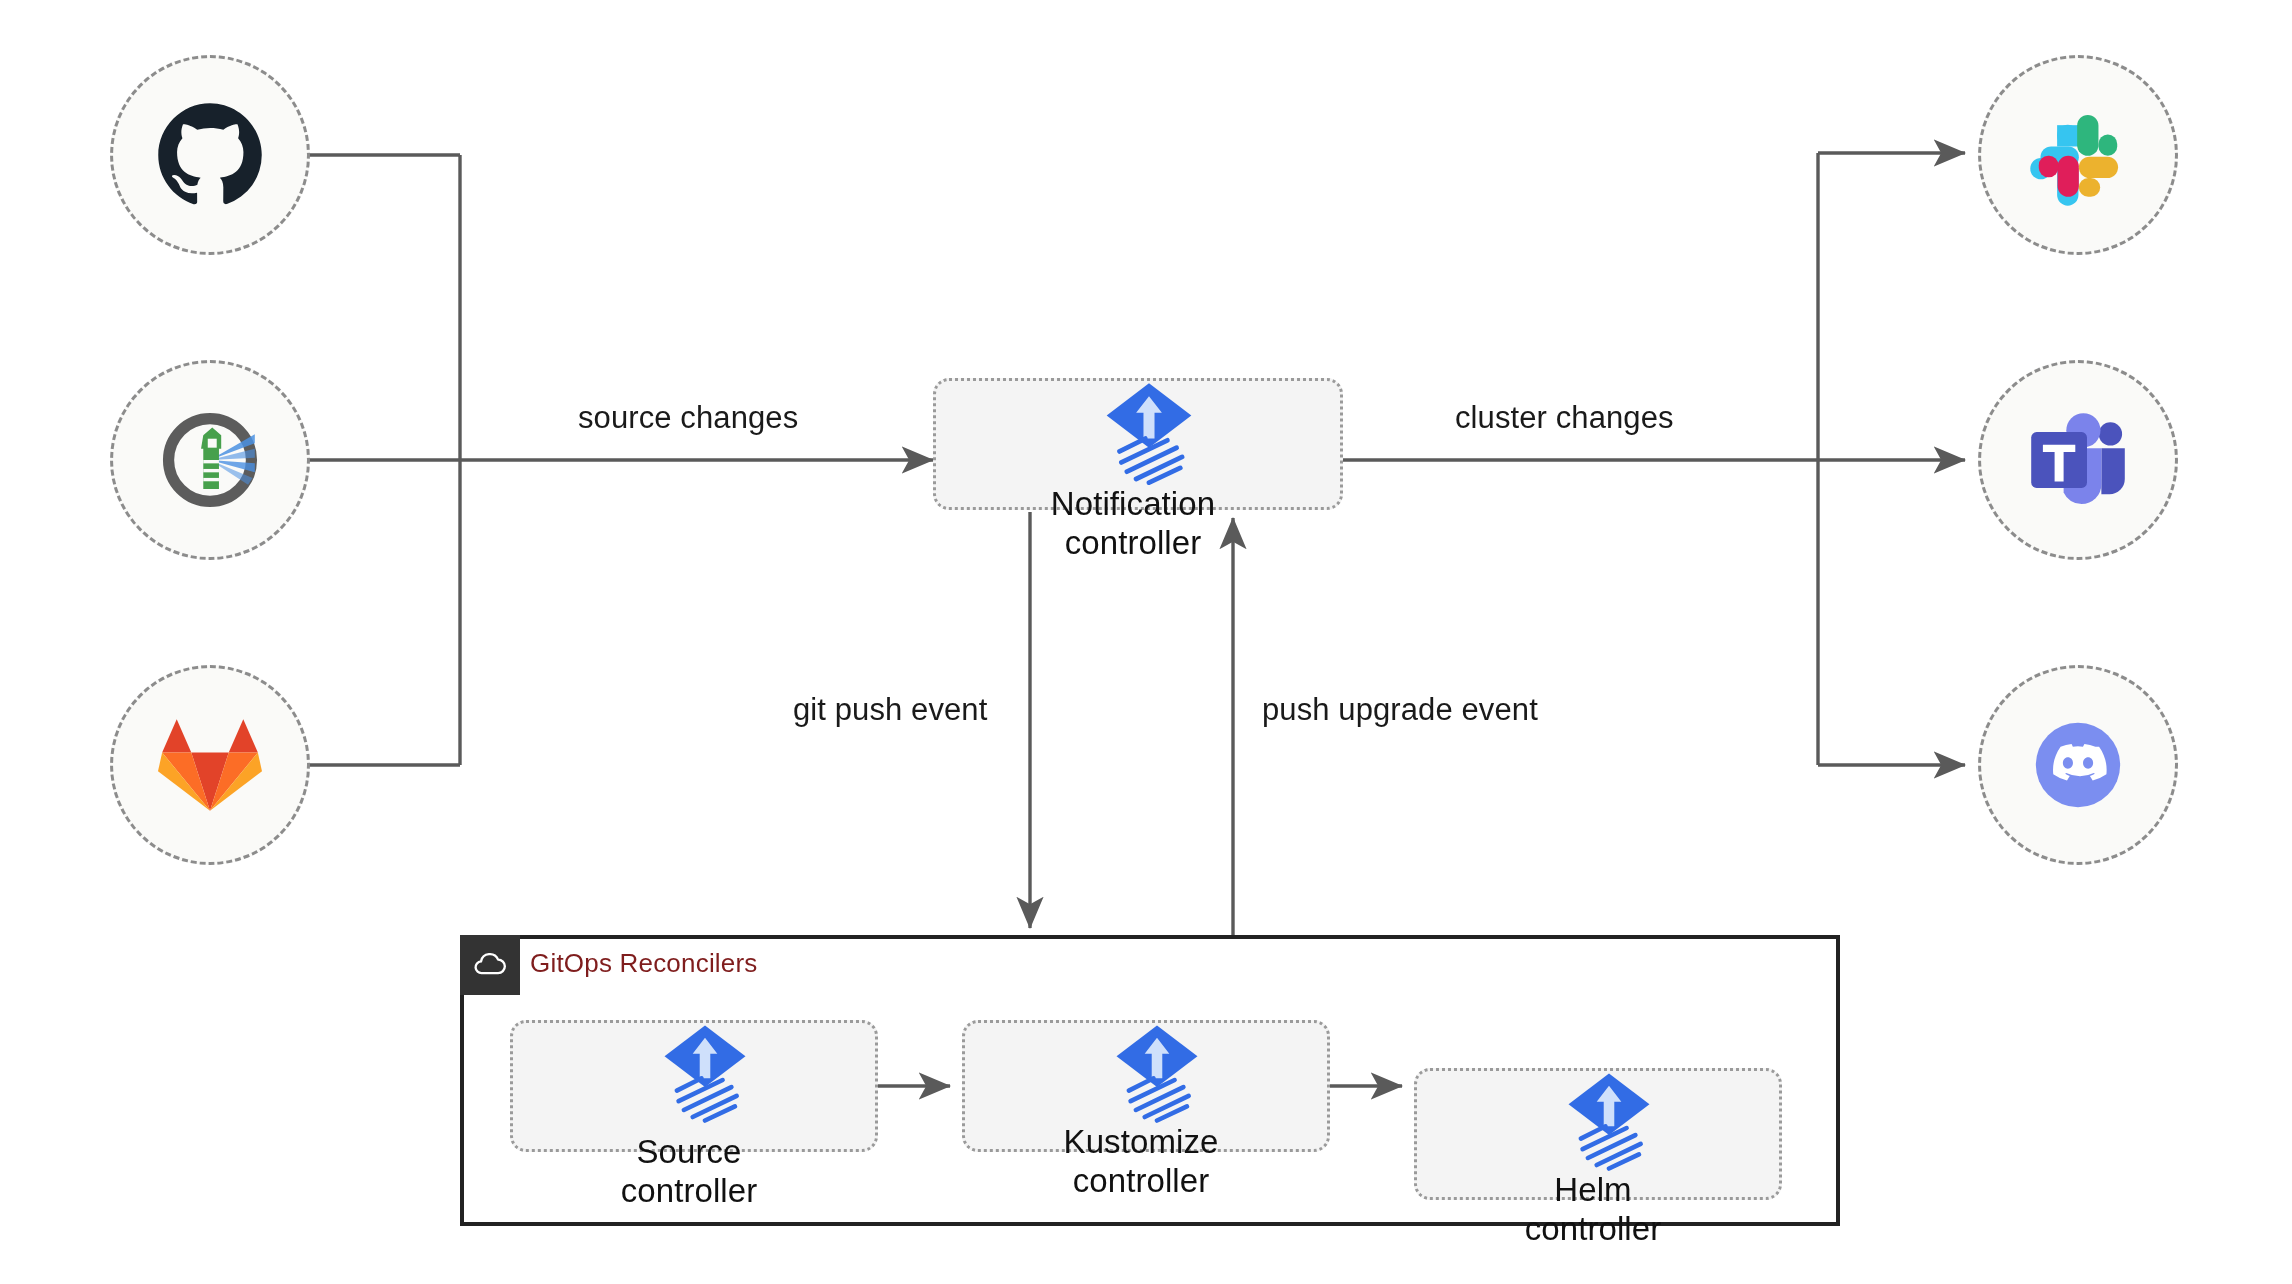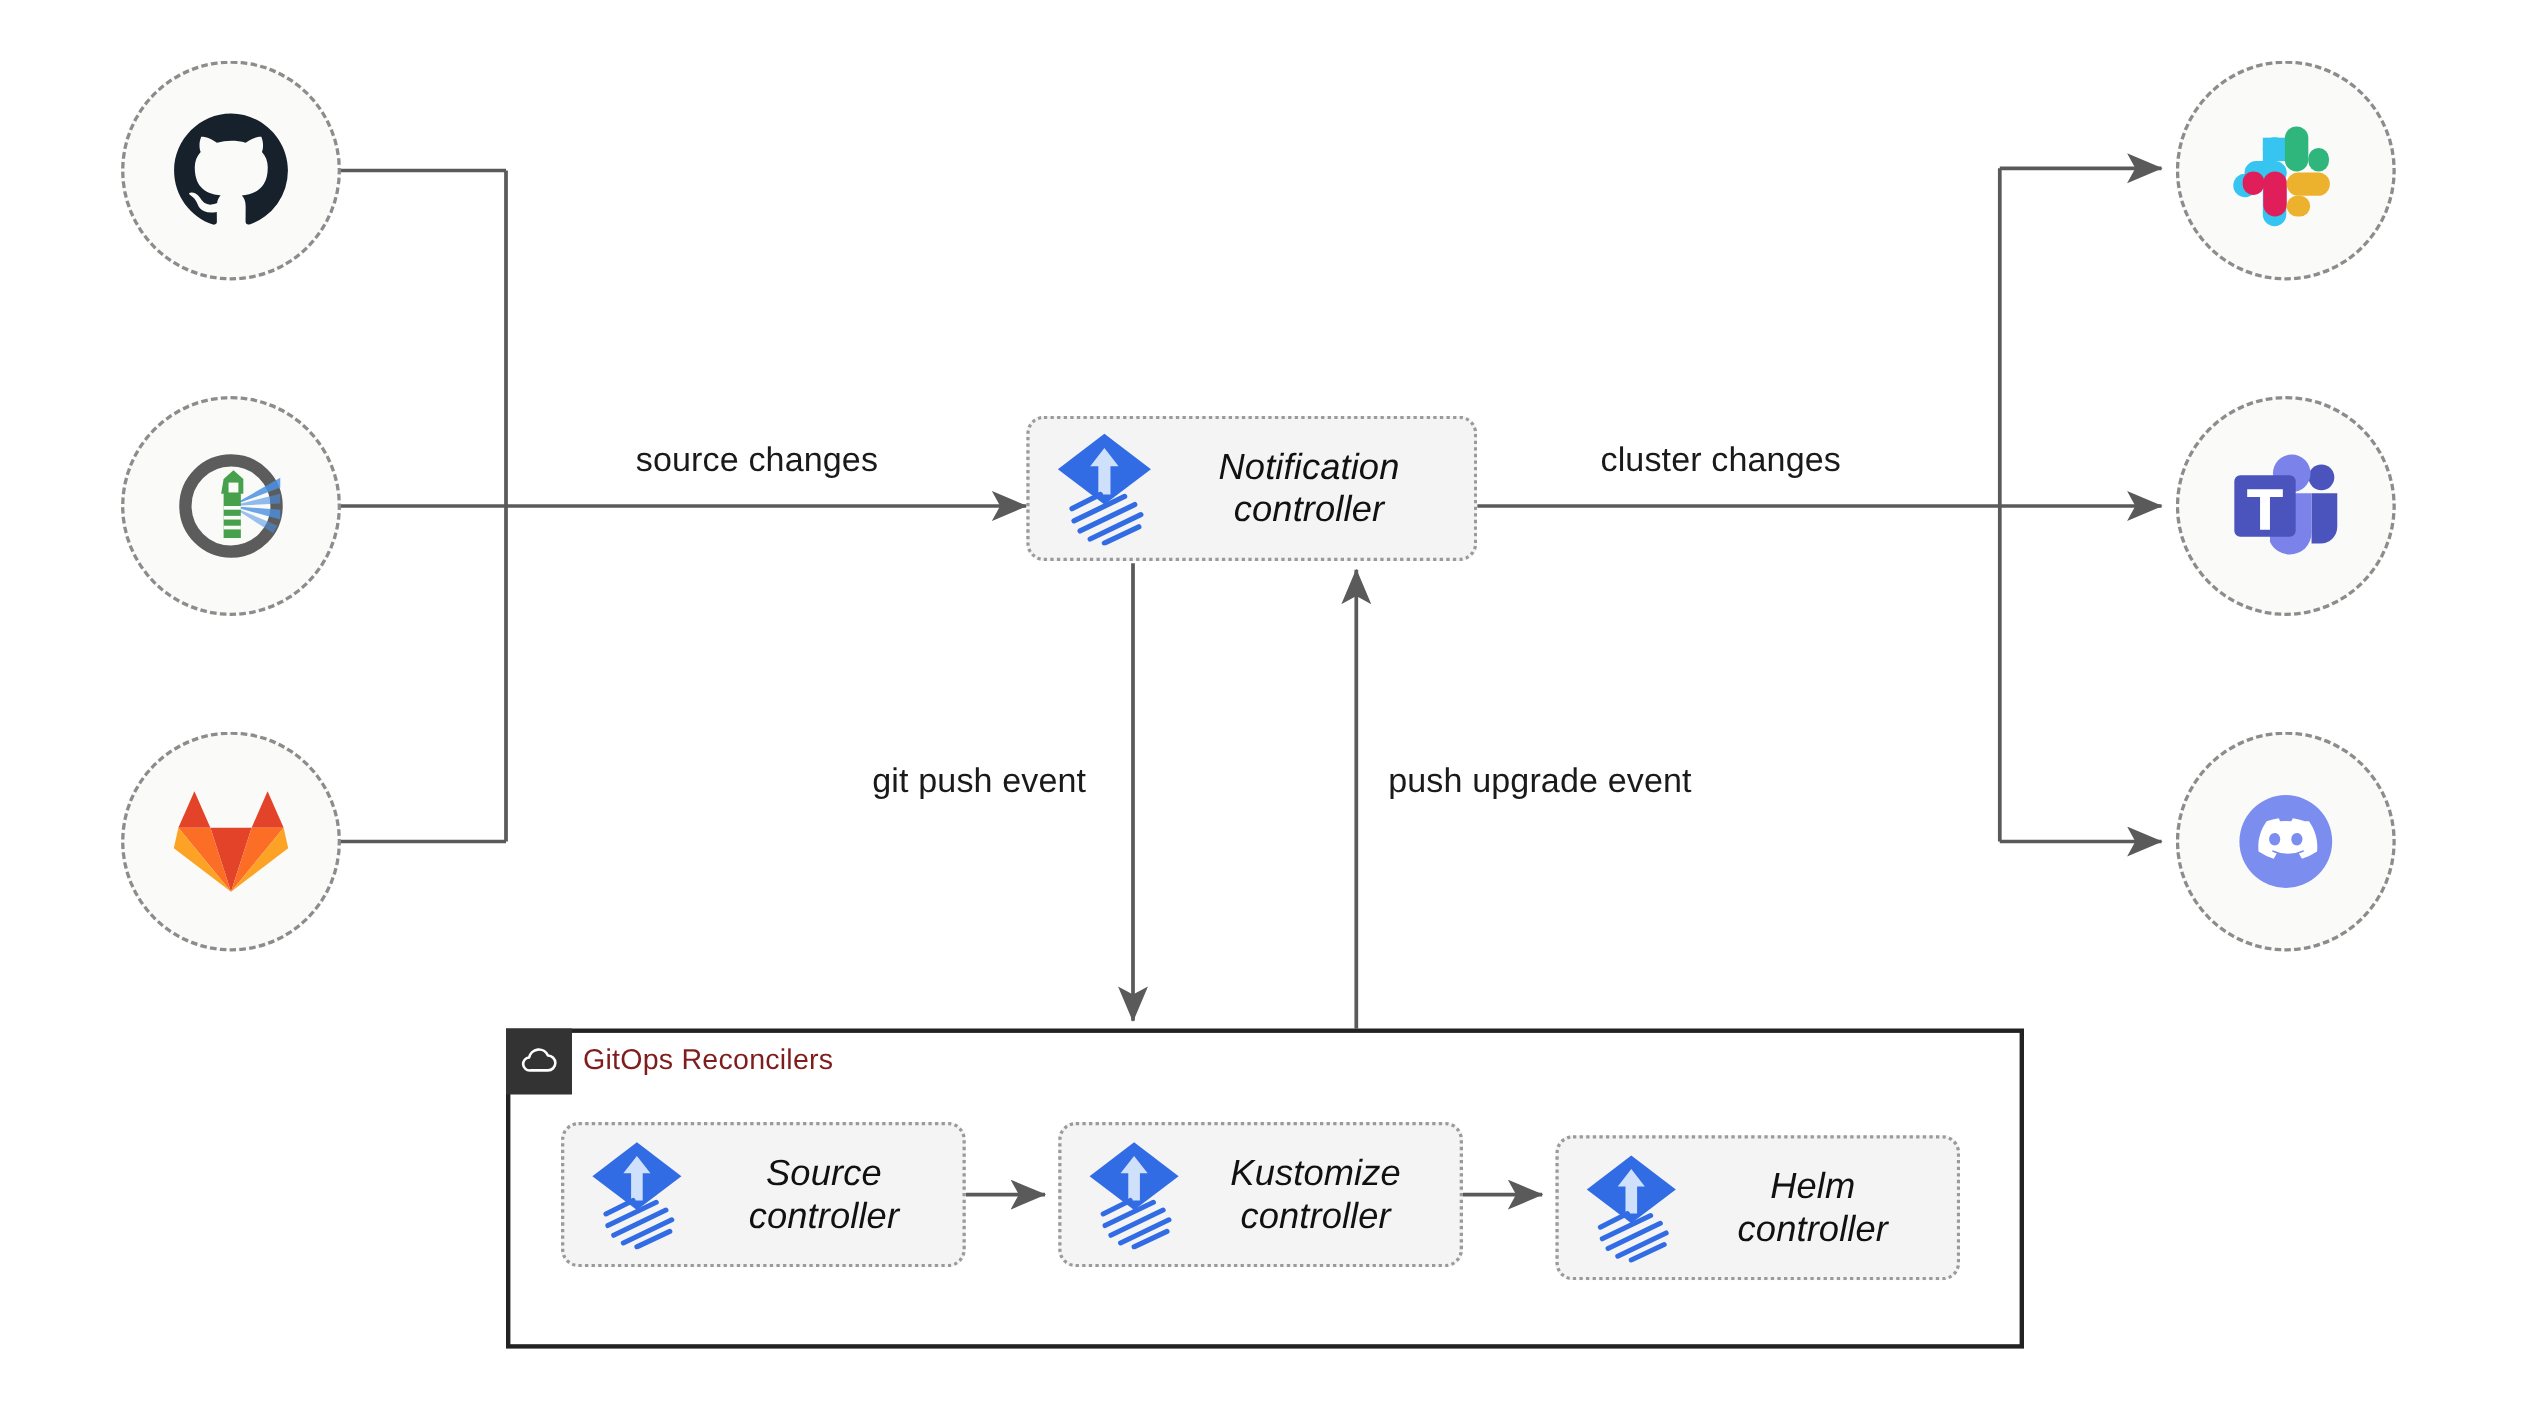--- a/index.html
+++ b/index.html
@@ -39,24 +39,23 @@
     display: block;
   }
   
   .ctrl-box {
     position: absolute;
     background: #f4f4f4;
     border: 3px dotted #9a9a9a;
     border-radius: 16px;
     box-sizing: border-box;
     display: flex;
-    flex-direction: row;
+    flex-direction: column;
     align-items: center;
     justify-content: space-between;
-    font-style: italic;
   }
   .ctrl-box .flux-logo {
     flex: 0 0 auto;
     margin-left: 22px;
   }
   .ctrl-label {
     flex: 1 1 auto;
     text-align: center;
     font-size: 33px;
     line-height: 1.18;
@@ -268,21 +267,21 @@
         <path d="M20 88 L70 64"></path>
         <path d="M26 98 L80 72"></path>
         <path d="M36 106 L86 82"></path>
         <path d="M50 110 L84 94"></path>
       </g>
     </svg>
     <div class="ctrl-label">Kustomize
 controller</div>
   </div>
 
-  <div class="ctrl-box" style="left:1414px; top:1032px; width:368px; height:132px;">
+  <div class="ctrl-box" style="left:1414px; top:1068px; width:368px; height:132px;">
     <svg class="flux-logo" width="88" height="100" viewBox="0 0 100 112">
       <path fill="#326ce5" d="M50 2 L96 37 L50 72 L4 37 Z"></path>
       <path fill="#cfe0fb" d="M50 16 L64 34 L56 34 L56 62 L44 62 L44 34 L36 34 Z"></path>
       <g stroke="#326ce5" stroke-width="5.2" fill="none" stroke-linecap="round">
         <path d="M18 76 L46 62"></path>
         <path d="M20 88 L70 64"></path>
         <path d="M26 98 L80 72"></path>
         <path d="M36 106 L86 82"></path>
         <path d="M50 110 L84 94"></path>
       </g>

